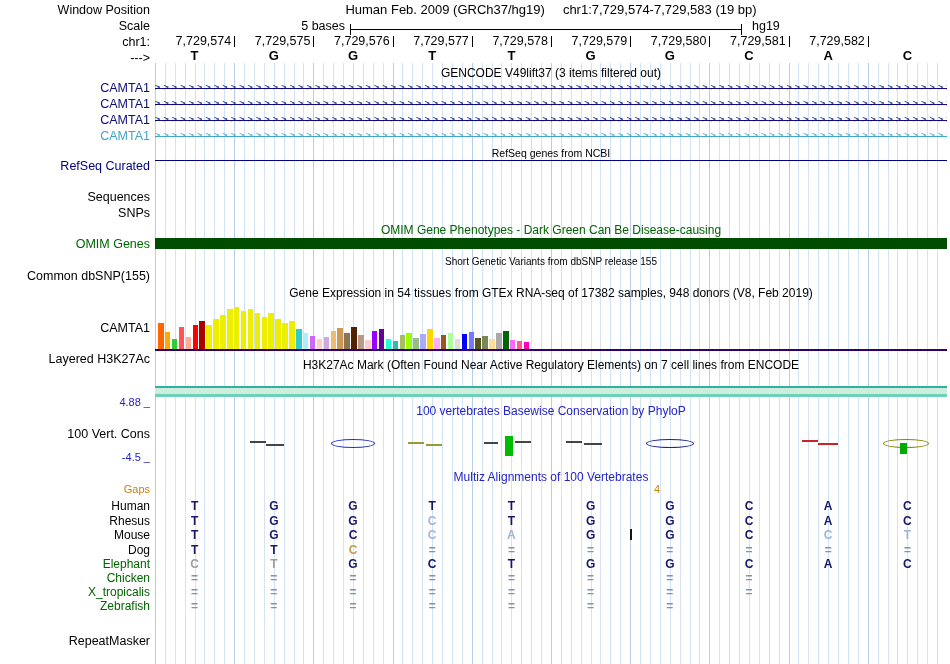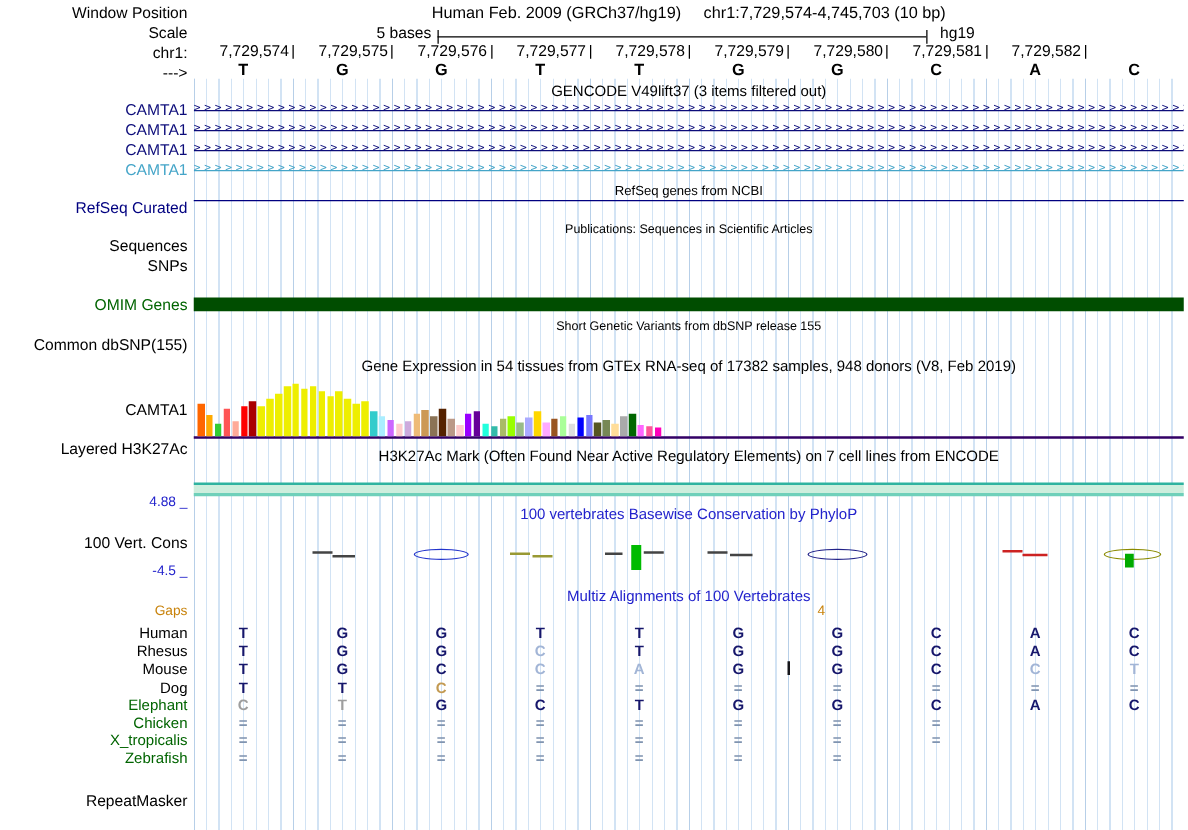--- a/index.html
+++ b/index.html
@@ -26,44 +26,44 @@
 </head>
 <body>
 
 <div id="canvas">
 
   <div class="guides"></div>
 
   <div class="lbl" style="top:3px">Window Position</div>
   <div class="poshead">
     <span>Human Feb. 2009 (GRCh37/hg19)</span>
-    <span>chr1:7,729,574-4,745,703 (10 bp)</span>
+    <span>chr1:7,729,574-7,729,583 (19 bp)</span>
   </div>
 
   <div class="lbl" style="top:19px">Scale</div>
   <span style="position:absolute;right:605px;top:19px;font:12.5px 'Liberation Sans',sans-serif">5 bases</span>
   <div style="position:absolute;left:350px;top:29px;width:391px;height:1px;background:#000"></div>
   <div style="position:absolute;left:350px;top:24px;width:1px;height:11px;background:#000"></div>
   <div style="position:absolute;left:741px;top:24px;width:1px;height:11px;background:#000"></div>
   <span style="position:absolute;left:752px;top:19px;font:12.5px 'Liberation Sans',sans-serif">hg19</span>
 
   <div class="lbl" style="top:35px">chr1:</div>
   <div class="lbl" style="top:51px">---&gt;</div>
 
   <div class="title" style="top:66px">GENCODE V49lift37 (3 items filtered out)</div>
 
   <div class="title med" style="top:147px">RefSeq genes from NCBI</div>
   <div class="hline" style="top:160px;height:1px;background:#000080"></div>
   <div class="lbl navy" style="top:159px">RefSeq Curated</div>
 
-  <div class="title small" style="top:178px">Publications: Sequences in Scientific Articles</div>
   <div class="lbl" style="top:190px">Sequences</div>
 
   <div class="lbl" style="top:206px">SNPs</div>
 
+  <div class="title green" style="top:223px">OMIM Gene Phenotypes - Dark Green Can Be Disease-causing</div>
   <div class="hline" style="top:238px;height:11px;background:#004d00"></div>
   <div class="lbl green" style="top:237px">OMIM Genes</div>
 
   <div class="title small" style="top:256px">Short Genetic Variants from dbSNP release 155</div>
   <div class="lbl" style="top:269px">Common dbSNP(155)</div>
 
   <div class="title" style="top:286px">Gene Expression in 54 tissues from GTEx RNA-seq of 17382 samples, 948 donors (V8, Feb 2019)</div>
   <div class="lbl" style="top:321px">CAMTA1</div>
   <div class="hline" style="top:349px;height:2px;background:#330066"></div>
   <div class="hline" style="top:305px;height:46px"></div>

